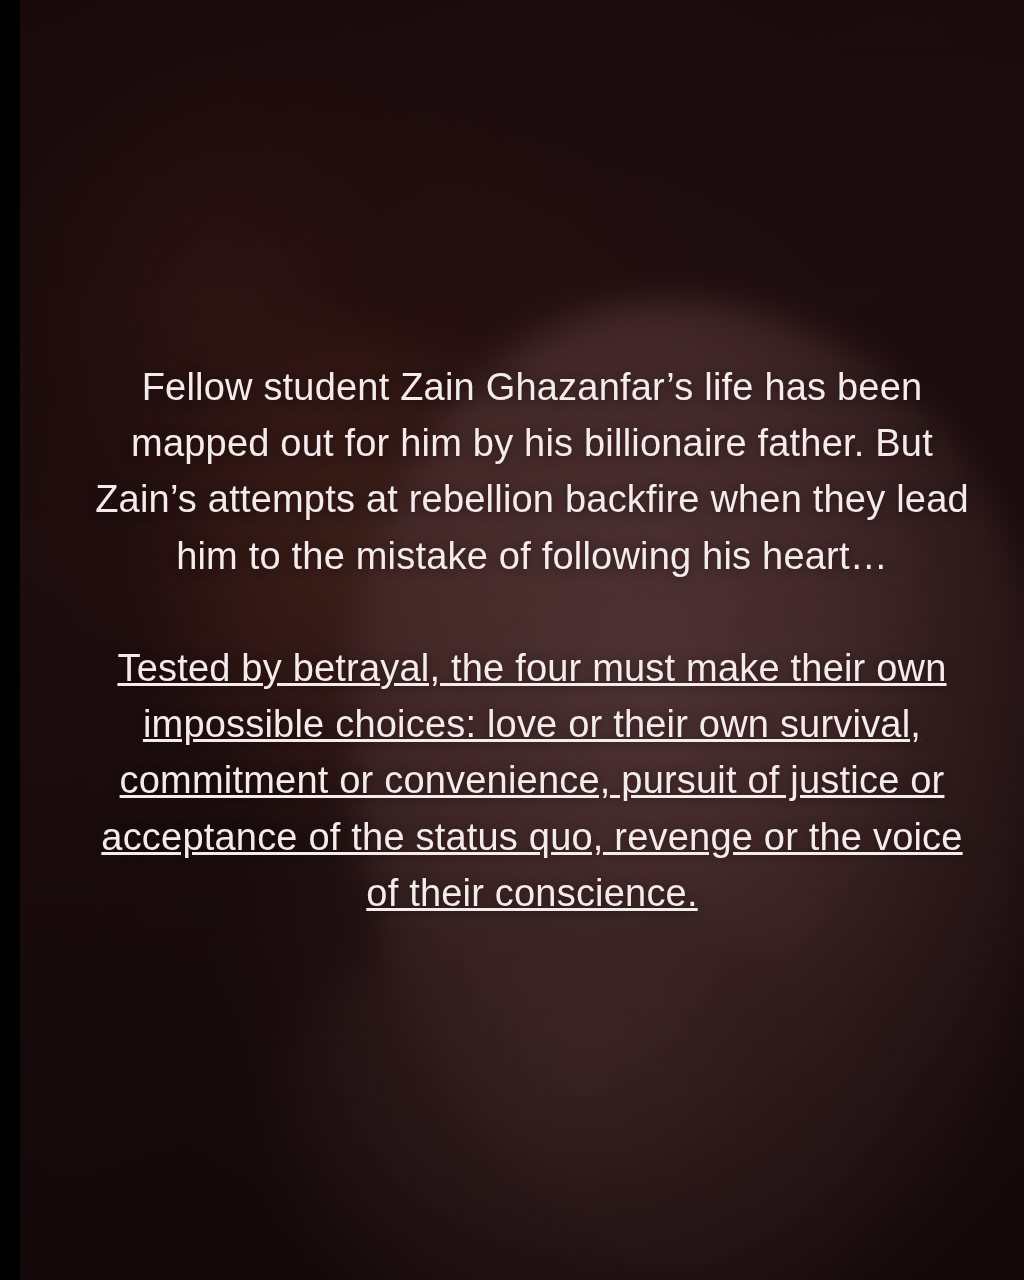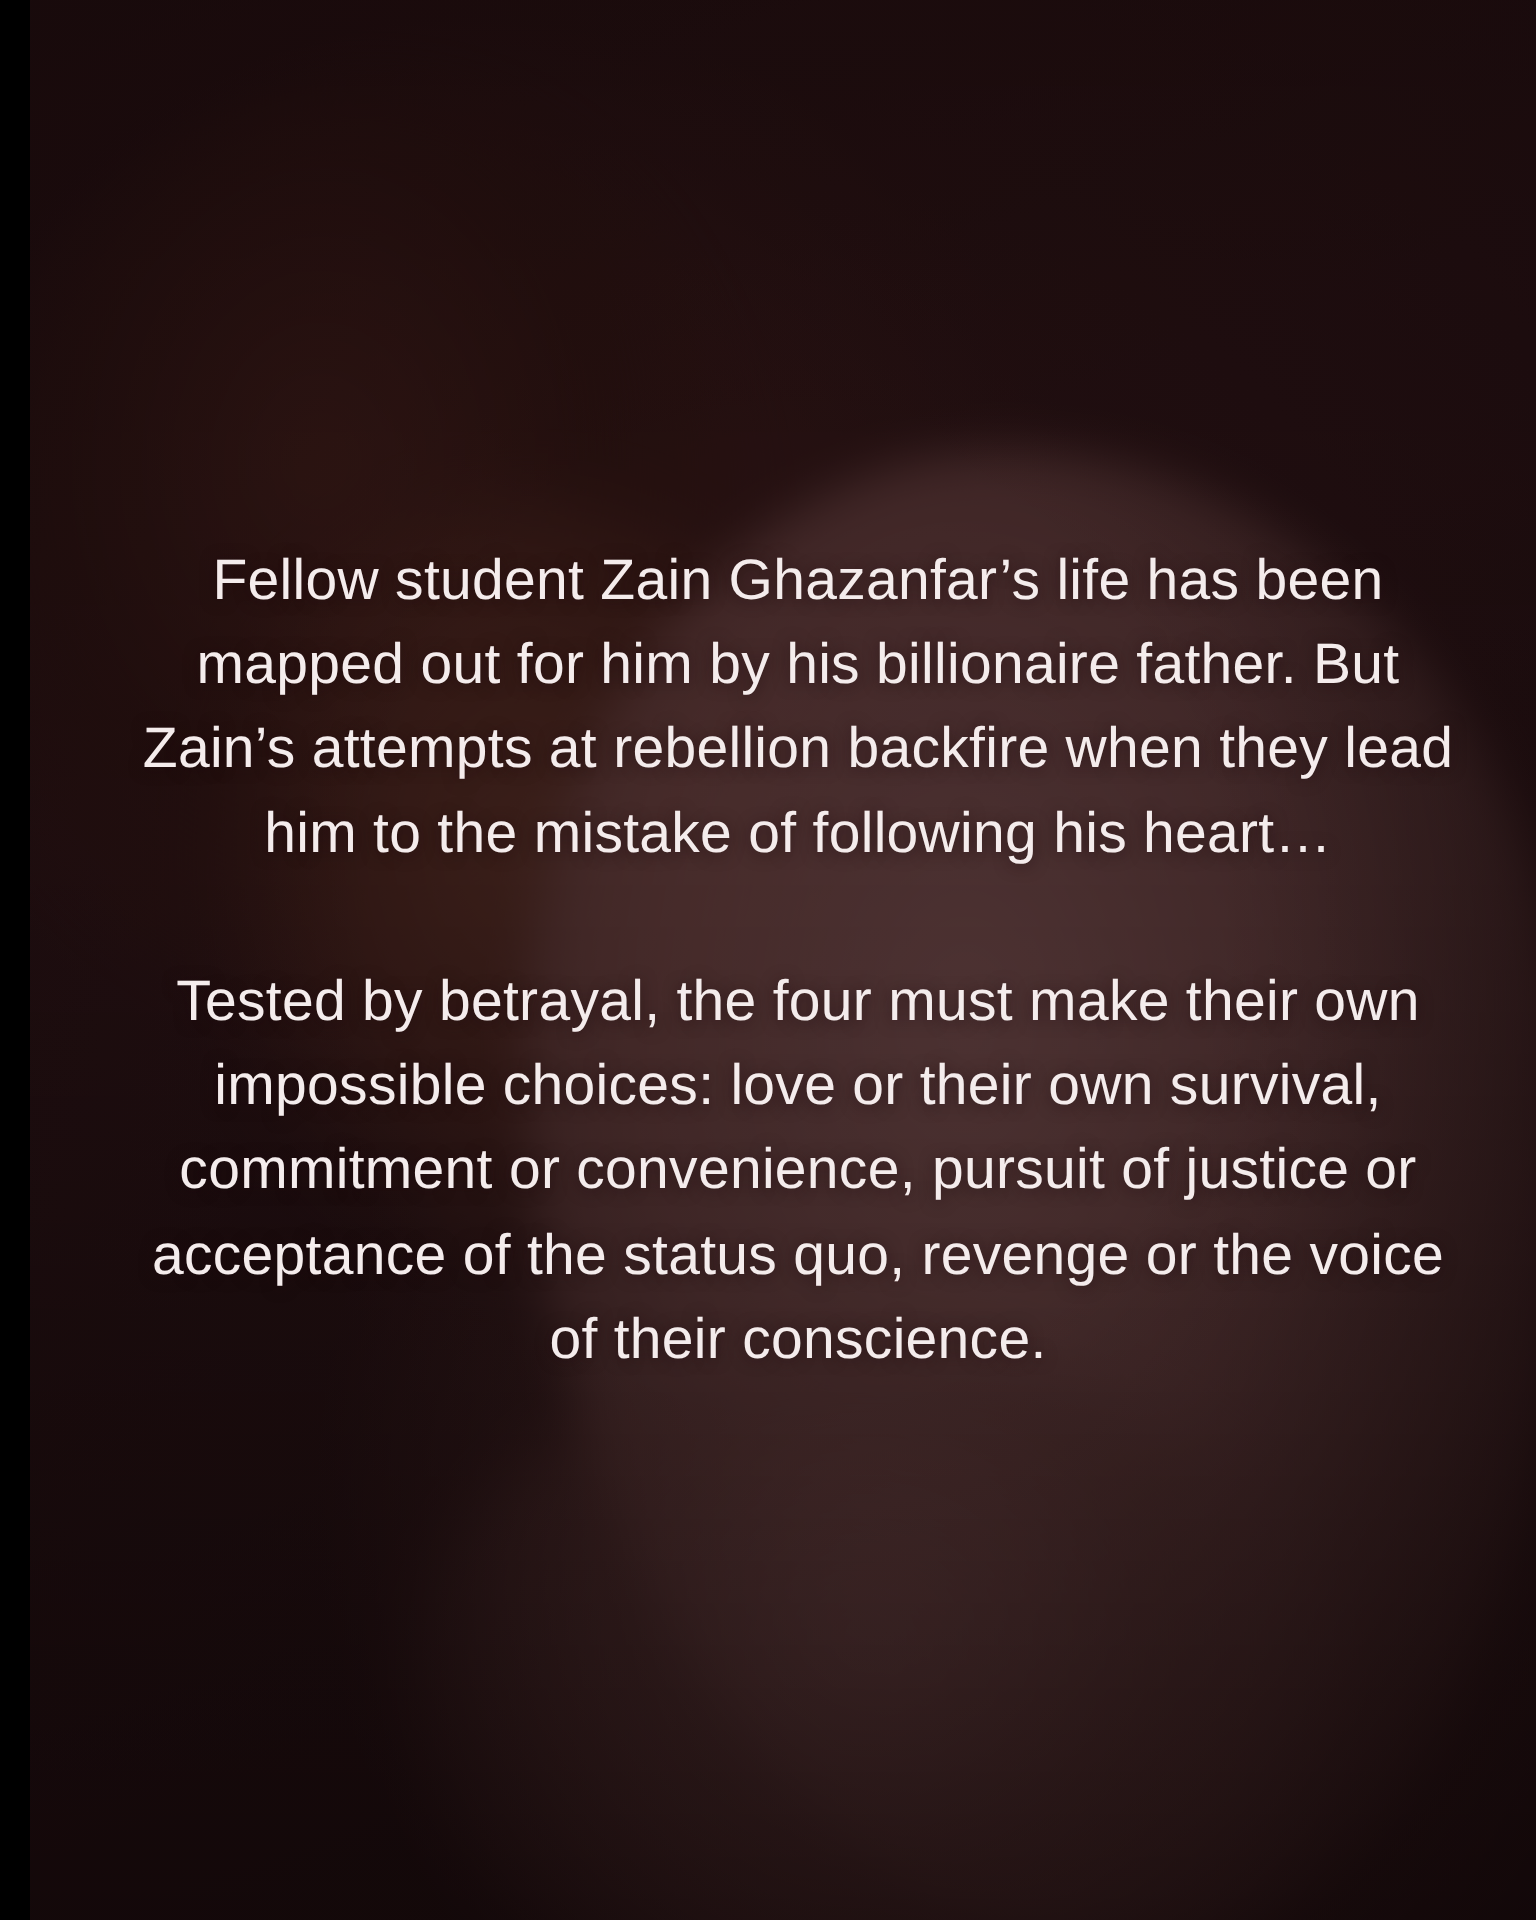--- a/index.html
+++ b/index.html
@@ -105,20 +105,21 @@
     font-size: 38px;
     line-height: 1.48;
     letter-spacing: .2px;
     font-weight: 400;
     margin: 0;
     text-shadow: 0 1px 10px rgba(30,10,12,.55);
     max-width: 880px;
   }
   .para + .para {
     margin-top: 56px;
+    text-decoration: underline;
   }
 </style>
 </head>
 <body>
 
 <div id="poster">
 
   <div class="bg-base"></div>
   <div class="bg-hair"></div>
   <div class="bg-skin"></div>

